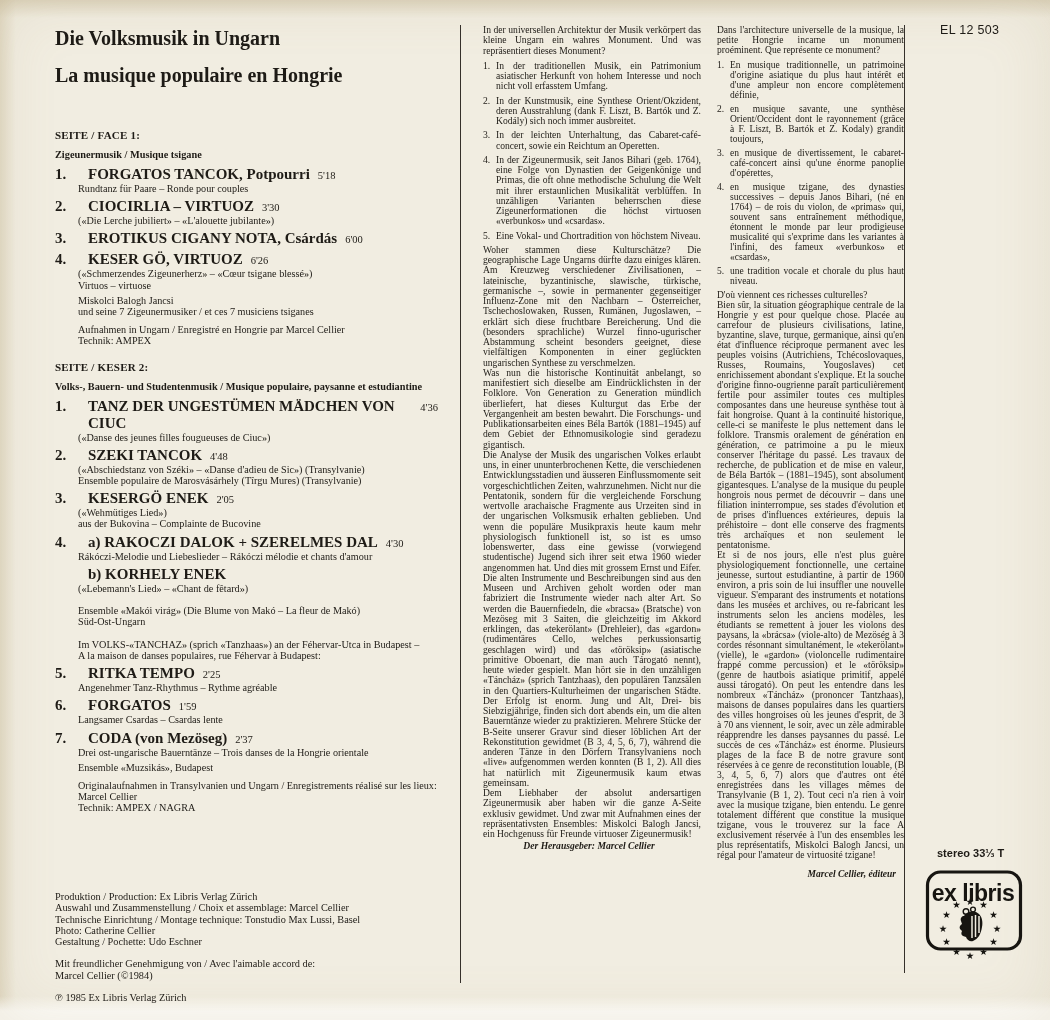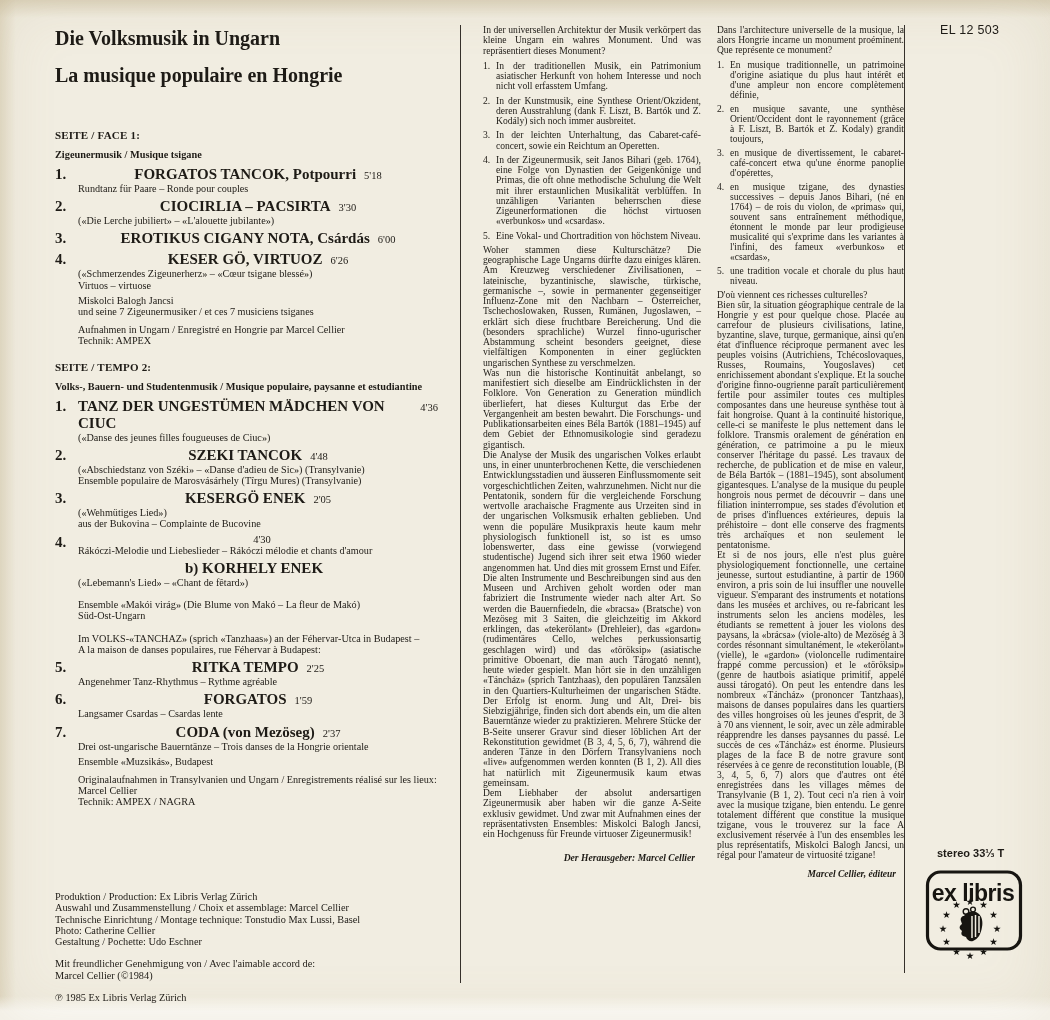--- a/index.html
+++ b/index.html
@@ -16,21 +16,21 @@
     box-shadow:inset 0 0 60px rgba(160,140,95,.14);
   }
   
   .col-left{position:absolute;left:55px;top:26px;width:383px;}
   .album-title{font-size:20px;line-height:25px;font-weight:bold;margin:0;}
   .album-title.fr{margin-top:12px;}
   .side-head{margin-top:41px;font-size:11px;font-weight:bold;letter-spacing:.2px;}
   .genre{margin-top:8px;margin-bottom:6px;font-size:10.3px;font-weight:bold;}
   .track{position:relative;padding-left:23px;margin:0 0 4px 0;}
   .t-num{position:absolute;left:0;top:0;font-weight:bold;font-size:15px;line-height:17px;}
-  .t-head{display:flex;justify-content:center;align-items:baseline;}
+  .t-head{display:flex;justify-content:flex-start;align-items:baseline;margin-left:10px;}
   .t-title{font-weight:bold;font-size:15px;line-height:17px;}
   .t-dur{font-weight:normal;font-size:10.5px;margin-left:8px;white-space:nowrap;}
   .t-notes{font-size:10.2px;line-height:11.2px;white-space:pre-line;}
   .ensemble,.recording{font-size:10.2px;line-height:11.2px;white-space:pre-line;margin-left:23px;}
   .ensemble{margin-top:3px;}
   .recording{margin-top:7px;font-family:Liberation Serif, serif;}
   .side2-block{margin-top:14px;}
   .credits{position:absolute;left:55px;top:891px;width:420px;font-size:10.3px;line-height:11.3px;}
   .credits .grp{white-space:pre-line;margin-bottom:11px;}
   
@@ -39,21 +39,21 @@
   .vline.v2{left:904px;top:25px;height:948px;}
   
   .col{position:absolute;top:25px;text-align:justify;}
   .col p{margin:0;}
   .col .intro{margin-bottom:5px;}
   .pt{position:relative;padding-left:13px;margin-bottom:4px;}
   .pt-num{position:absolute;left:0;top:0;}
   .paras{margin-top:1px;}
   .sig{font-style:italic;font-weight:bold;text-align:right;}
   .col.mid{left:483px;width:218px;font-size:9.6px;line-height:10.25px;}
-  .col.mid .sig{margin-top:14px;padding-right:6px;}
+  .col.mid .sig{margin-top:2px;padding-right:6px;text-align:center;}
   .col.right{left:717px;width:187px;font-size:9.5px;line-height:10.0px;}
   .col.right .sig{margin-top:9px;padding-right:8px;}
   
   .catalog{position:absolute;left:940px;top:23px;font-family:"Liberation Sans","DejaVu Sans",sans-serif;font-weight:normal;font-size:12.5px;letter-spacing:.3px;}
   .stereo{position:absolute;left:937px;top:847px;font-family:"Liberation Sans","DejaVu Sans",sans-serif;font-weight:bold;font-size:11px;}
   .logo{position:absolute;left:924px;top:866px;width:100px;height:100px;}
 </style>
 </head>
 <body>
 
@@ -73,21 +73,21 @@
           <div class="t-head">
             <span class="t-title">FORGATOS TANCOK, Potpourri</span>
             <span class="t-dur">5'18</span>
           </div>
           <div class="t-notes">Rundtanz für Paare – Ronde pour couples</div>
         </div>
 
         <div class="track">
           <span class="t-num">2.</span>
           <div class="t-head">
-            <span class="t-title">CIOCIRLIA – PACSIRTA</span>
+            <span class="t-title">CIOCIRLIA – VIRTUOZ</span>
             <span class="t-dur">3'30</span>
           </div>
           <div class="t-notes">(«Die Lerche jubiliert» – «L'alouette jubilante»)</div>
         </div>
 
         <div class="track">
           <span class="t-num">3.</span>
           <div class="t-head">
             <span class="t-title">EROTIKUS CIGANY NOTA, Csárdás</span>
             <span class="t-dur">6'00</span>
@@ -104,21 +104,21 @@
 Virtuos – virtuose</div>
         </div>
       </div>
 
     <div class="ensemble">Miskolci Balogh Jancsi
 und seine 7 Zigeunermusiker / et ces 7 musiciens tsiganes</div>
     <div class="recording">Aufnahmen in Ungarn / Enregistré en Hongrie par Marcel Cellier
 Technik: AMPEX</div>
 
     <div class="side2-block">
-      <div class="side-head" style="margin-top:0">SEITE / TEMPO 2:</div>
+      <div class="side-head" style="margin-top:0">SEITE / KESER 2:</div>
       <div class="genre">Volks-, Bauern- und Studentenmusik / Musique populaire, paysanne et estudiantine</div>
 
       <div>
 
           <div class="track">
             <span class="t-num">1.</span>
             <div class="t-head">
               <span class="t-title">TANZ DER UNGESTÜMEN MÄDCHEN VON CIUC</span>
               <span class="t-dur">4'36</span>
             </div>
@@ -141,20 +141,21 @@
               <span class="t-title">KESERGÖ ENEK</span>
               <span class="t-dur">2'05</span>
             </div>
             <div class="t-notes">(«Wehmütiges Lied»)
 aus der Bukovina – Complainte de Bucovine</div>
           </div>
 
           <div class="track">
             <span class="t-num">4.</span>
             <div class="t-head">
+              <span class="t-title">a) RAKOCZI DALOK + SZERELMES DAL</span>
               <span class="t-dur">4'30</span>
             </div>
             <div class="t-notes">Rákóczi-Melodie und Liebeslieder – Rákóczi mélodie et chants d'amour</div>
           </div>
 
           <div class="track">
             <span class="t-num"></span>
             <div class="t-head">
               <span class="t-title">b) KORHELY ENEK</span>
               <span class="t-dur"></span>
@@ -253,36 +254,36 @@
         <p>Was nun die historische Kontinuität anbelangt, so manifestiert sich dieselbe am Eindrücklichsten in der Folklore. Von Generation zu Generation mündlich überliefert, hat dieses Kulturgut das Erbe der Vergangenheit am besten bewahrt. Die Forschungs- und Publikationsarbeiten eines Béla Bartók (1881–1945) auf dem Gebiet der Ethnomusikologie sind geradezu gigantisch.</p>
 
         <p>Die Analyse der Musik des ungarischen Volkes erlaubt uns, in einer ununterbrochenen Kette, die verschiedenen Entwicklungsstadien und äusseren Einflussmomente seit vorgeschichtlichen Zeiten, wahrzunehmen. Nicht nur die Pentatonik, sondern für die vergleichende Forschung wertvolle arachaische Fragmente aus Urzeiten sind in der ungarischen Volksmusik erhalten geblieben. Und wenn die populäre Musikpraxis heute kaum mehr physiologisch funktionell ist, so ist es umso lobenswerter, dass eine gewisse (vorwiegend studentische) Jugend sich ihrer seit etwa 1960 wieder angenommen hat. Und dies mit grossem Ernst und Eifer. Die alten Instrumente und Beschreibungen sind aus den Museen und Archiven geholt worden oder man fabriziert die Instrumente wieder nach alter Art. So werden die Bauernfiedeln, die «bracsa» (Bratsche) von Mezöseg mit 3 Saiten, die gleichzeitig im Akkord erklingen, das «tekerölant» (Drehleier), das «gardon» (rudimentäres Cello, welches perkussionsartig geschlagen wird) und das «töröksip» (asiatische primitive Oboenart, die man auch Tárogató nennt), heute wieder gespielt. Man hört sie in den unzähligen «Táncház» (sprich Tantzhaas), den populären Tanzsälen in den Quartiers-Kulturheimen der ungarischen Städte. Der Erfolg ist enorm. Jung und Alt, Drei- bis Siebzigjährige, finden sich dort abends ein, um die alten Bauerntänze wieder zu praktizieren. Mehrere Stücke der B-Seite unserer Gravur sind dieser löblichen Art der Rekonstitution gewidmet (B 3, 4, 5, 6, 7), während die anderen Tänze in den Dörfern Transylvaniens noch «live» aufgenommen werden konnten (B 1, 2). All dies hat natürlich mit Zigeunermusik kaum etwas gemeinsam.</p>
 
         <p>Dem Liebhaber der absolut andersartigen Zigeunermusik aber haben wir die ganze A-Seite exklusiv gewidmet. Und zwar mit Aufnahmen eines der repräsentativsten Ensembles: Miskolci Balogh Jancsi, ein Hochgenuss für Freunde virtuoser Zigeunermusik!</p>
       </div>
     <div class="sig">Der Herausgeber: Marcel Cellier</div>
   </div>
 
   <div class="col right">
-    <p class="intro">Dans l'architecture universelle de la musique, la alors Hongrie incarne un monument proéminent. Que représente ce monument?</p>
+    <p class="intro">Dans l'architecture universelle de la musique, la petite Hongrie incarne un monument proéminent. Que représente ce monument?</p>
     <div>
 
         <div class="pt">
           <span class="pt-num">1.</span>
           <span>En musique traditionnelle, un patrimoine d'origine asiatique du plus haut intérêt et d'une ampleur non encore complètement définie,</span>
         </div>
 
         <div class="pt">
           <span class="pt-num">2.</span>
           <span>en musique savante, une synthèse Orient/Occident dont le rayonnement (grâce à F. Liszt, B. Bartók et Z. Kodaly) grandit toujours,</span>
         </div>
 
         <div class="pt">
           <span class="pt-num">3.</span>
-          <span>en musique de divertissement, le cabaret-café-concert etwa qu'une énorme panoplie d'opérettes,</span>
+          <span>en musique de divertissement, le cabaret-café-concert ainsi qu'une énorme panoplie d'opérettes,</span>
         </div>
 
         <div class="pt">
           <span class="pt-num">4.</span>
           <span>en musique tzigane, des dynasties successives – depuis Janos Bihari, (né en 1764) – de rois du violon, de «primas» qui, souvent sans entraînement méthodique, étonnent le monde par leur prodigieuse musicalité qui s'exprime dans les variantes à l'infini, des fameux «verbunkos» et «csardas»,</span>
         </div>
 
         <div class="pt">
           <span class="pt-num">5.</span>
           <span>une tradition vocale et chorale du plus haut niveau.</span>

